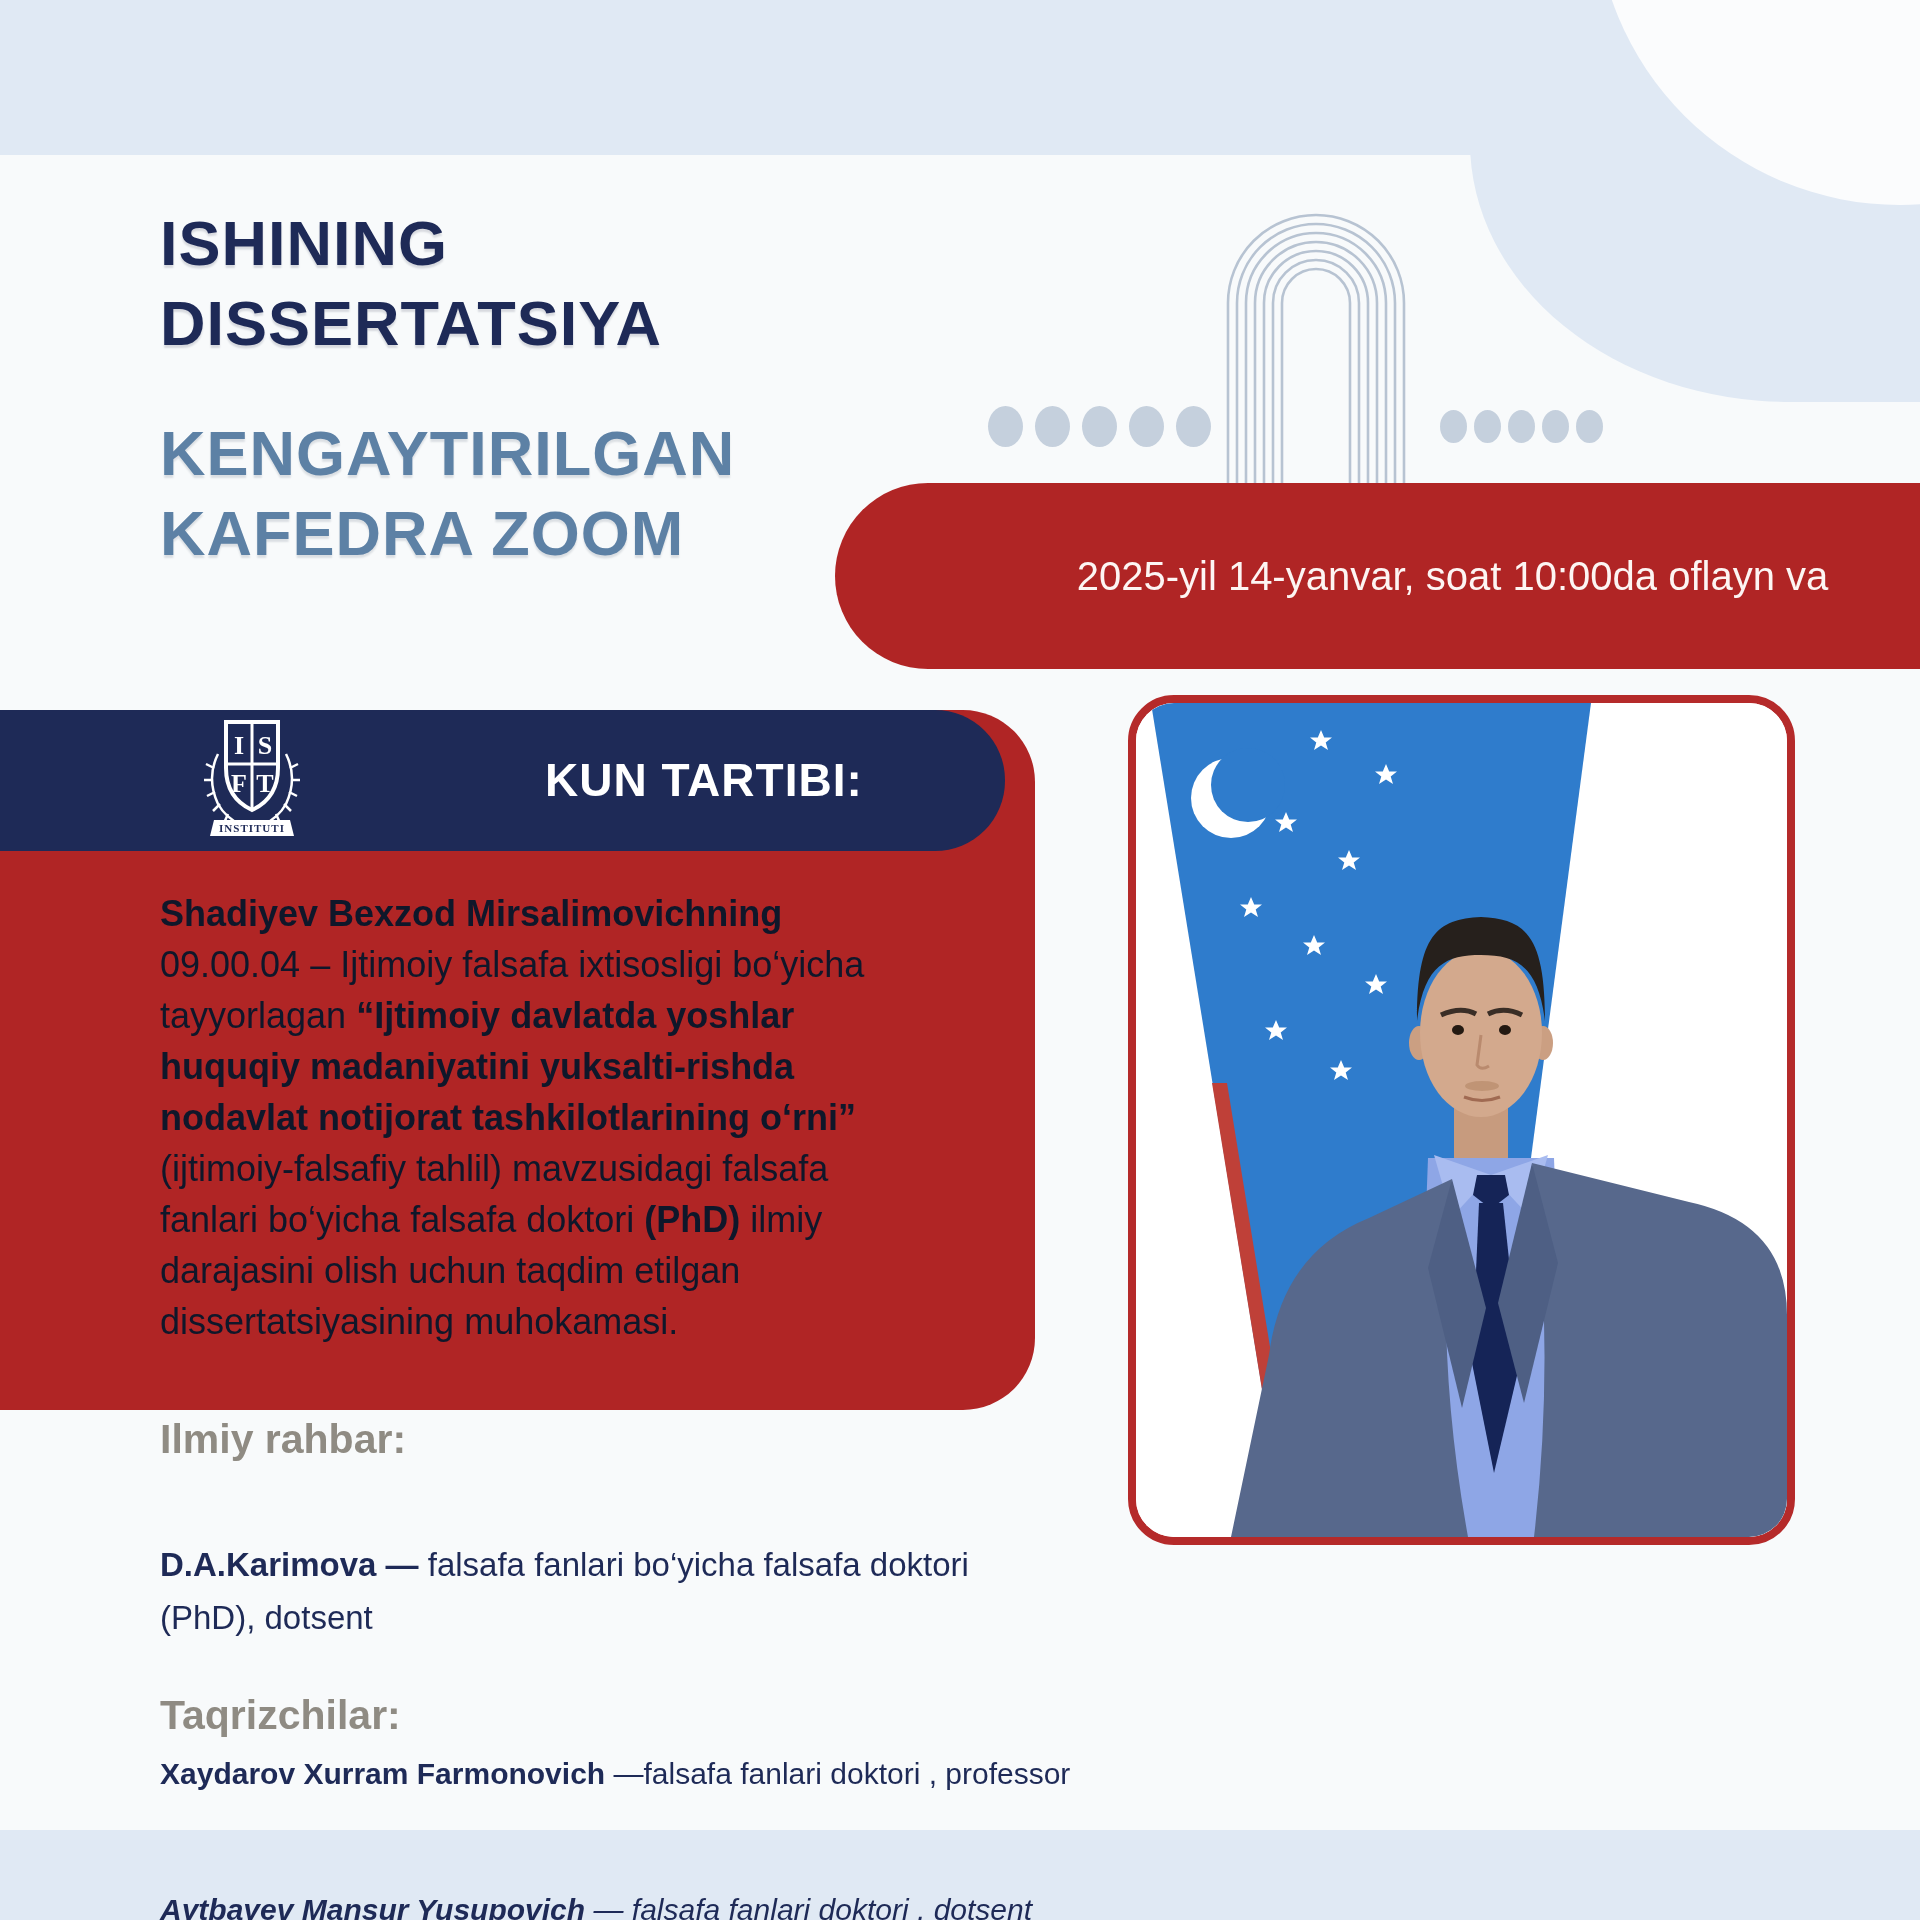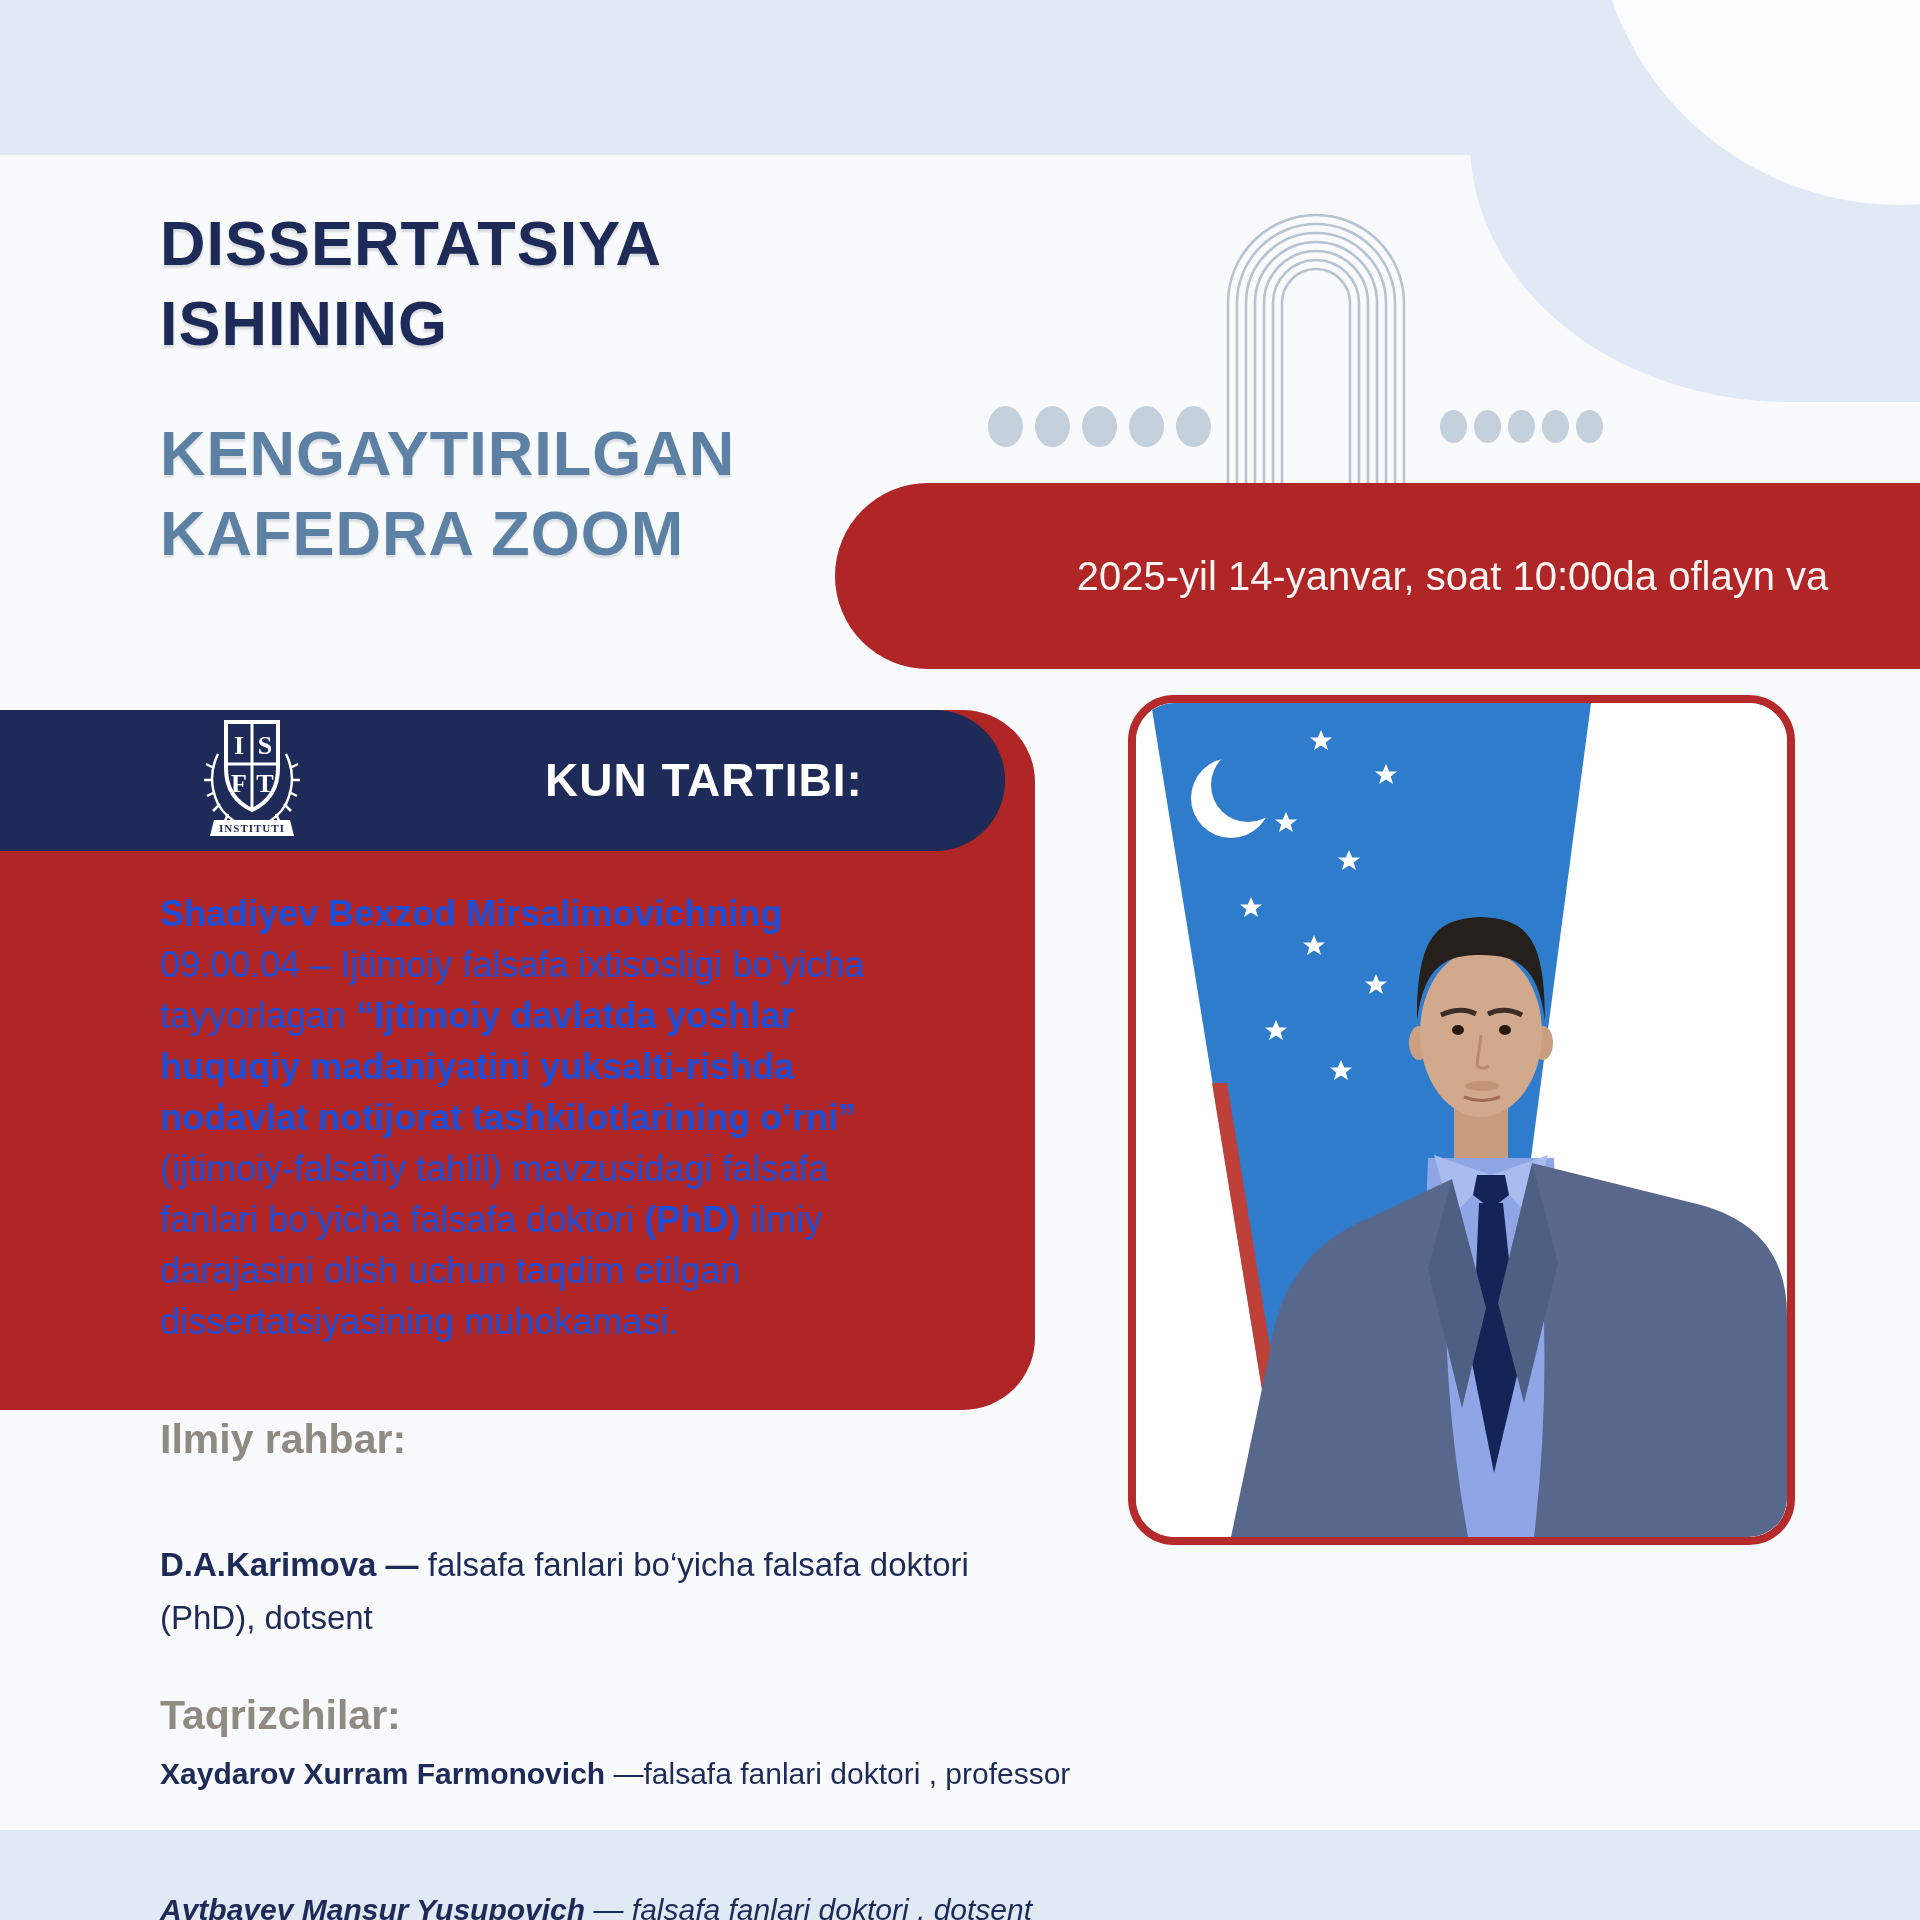--- a/index.html
+++ b/index.html
@@ -39,21 +39,21 @@
   .banner div{color:#fdf5f3;font-size:40px;line-height:62px;white-space:nowrap;}
 
   
   .agenda-block{left:0;top:710px;width:1035px;height:700px;background:#b02525;
     border-radius:0 72px 72px 0;}
   .agenda-bar{left:0;top:710px;width:1005px;height:141px;background:#1e2a57;
     border-radius:0 70px 70px 0;}
   .agenda-title{left:545px;top:753px;color:#ffffff;font-size:46px;font-weight:800;letter-spacing:1px;}
   .logo{left:196px;top:716px;}
 
-  .agenda-text{left:160px;top:888px;width:712px;color:#1d4ed8;font-size:36px;line-height:51px;}
+  .agenda-text{left:160px;top:888px;width:712px;color:#0f172a;font-size:36px;line-height:51px;}
   .agenda-text .b{font-weight:700;}
 
   
   .label{color:#8f8b83;font-weight:700;font-size:41px;}
   .advisor-label{left:160px;top:1416px;}
   .advisor-text{left:160px;top:1538px;width:830px;color:#1e2a57;font-size:33px;line-height:53px;}
   .reviewers-label{left:160px;top:1692px;}
   .reviewer-line{left:160px;width:1650px;color:#1e2a57;font-size:30px;line-height:52px;white-space:nowrap;}
   .reviewer-1{top:1748px;}
   .reviewer-2{top:1884px;font-style:italic;}
@@ -92,22 +92,22 @@
     <path d="M11 270 L11 90 A79 79 0 0 1 169 90 L169 270"></path>
     <path d="M20 270 L20 90 A70 70 0 0 1 160 90 L160 270"></path>
     <path d="M29 270 L29 90 A61 61 0 0 1 151 90 L151 270"></path>
     <path d="M38 270 L38 90 A52 52 0 0 1 142 90 L142 270"></path>
     <path d="M47 270 L47 90 A43 43 0 0 1 133 90 L133 270"></path>
     <path d="M56 270 L56 90 A34 34 0 0 1 124 90 L124 270"></path>
   </g>
 </svg>
 
 <div class="abs title">
+  <div>ISHINING</div>
   <div>DISSERTATSIYA</div>
-  <div>ISHINING</div>
 </div>
 <div class="abs subtitle">
   <div>KENGAYTIRILGAN</div>
   <div>KAFEDRA ZOOM</div>
 </div>
 
 <div class="abs banner">
   <div>2025-yil 14-yanvar, soat 10:00da oflayn va</div>
 </div>
 

